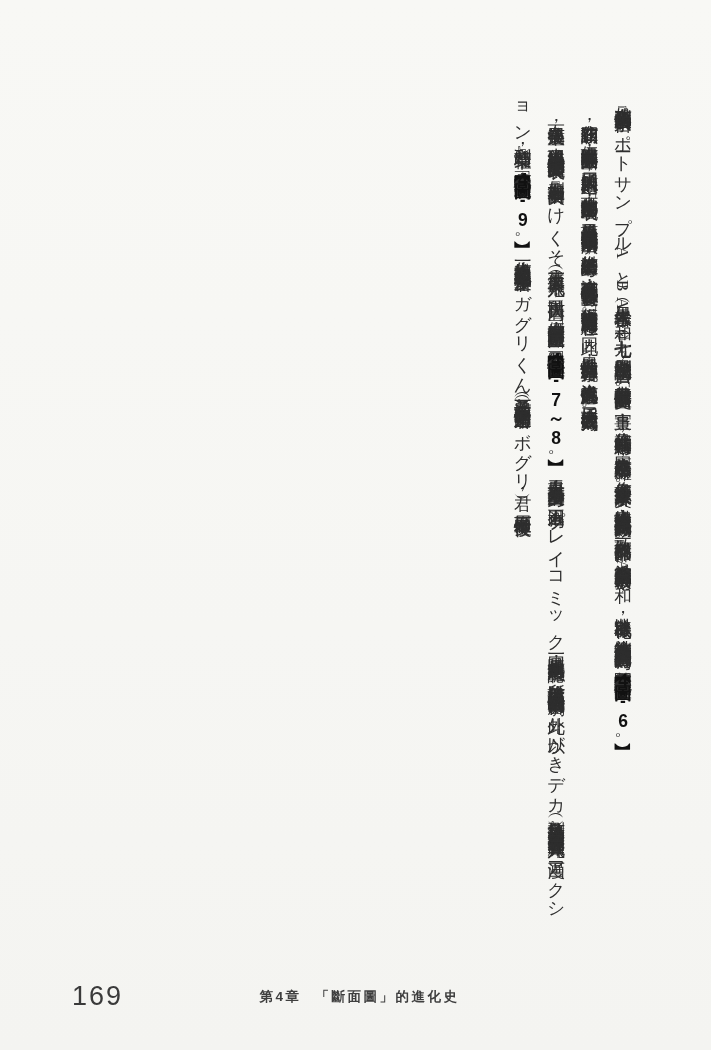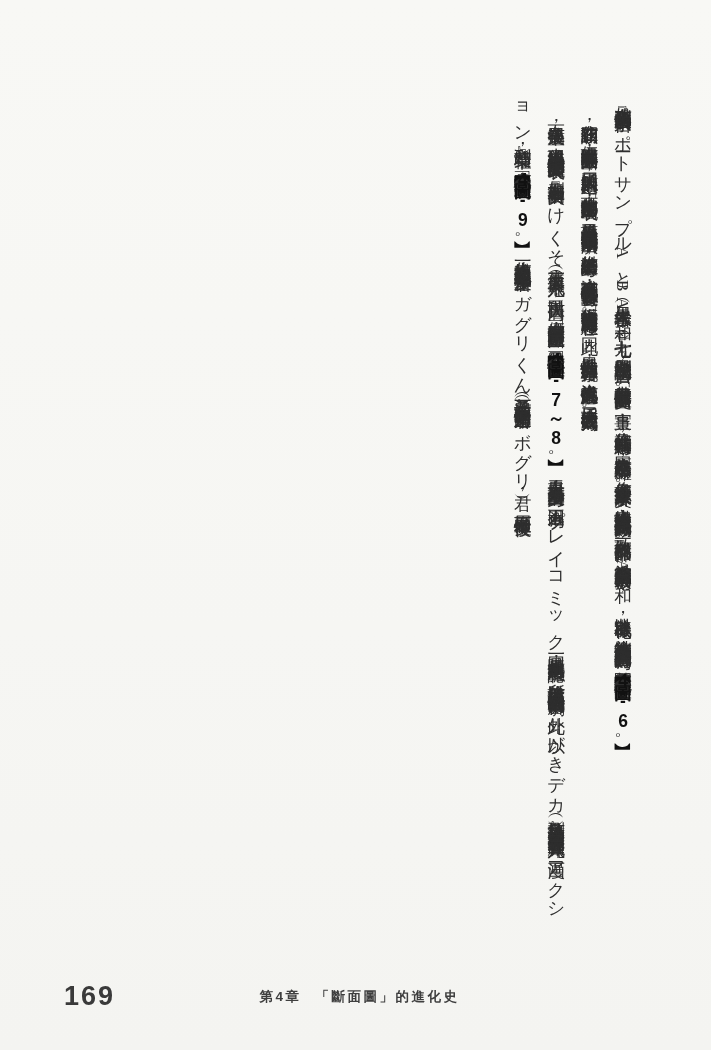--- a/index.html
+++ b/index.html
@@ -42,23 +42,23 @@
     text-orientation:upright;
     letter-spacing:0;
     color:#111;
   }
   .footer{
     position:absolute;
     left:0;top:975px;width:711px;height:50px;
   }
   .page-number{
     position:absolute;
-    left:64px;top:6px;
+    left:72px;top:6px;
     font-family:"Liberation Sans","DejaVu Sans",sans-serif;
-    font-weight:bold;
+    font-weight:normal;
     font-size:27px;
     letter-spacing:2px;
     color:#3a3a3a;
   }
   .running-title{
     position:absolute;
     left:8px;right:0;top:13px;
     text-align:center;
     font-family:"Liberation Sans","DejaVu Sans",sans-serif;
     font-weight:600;

